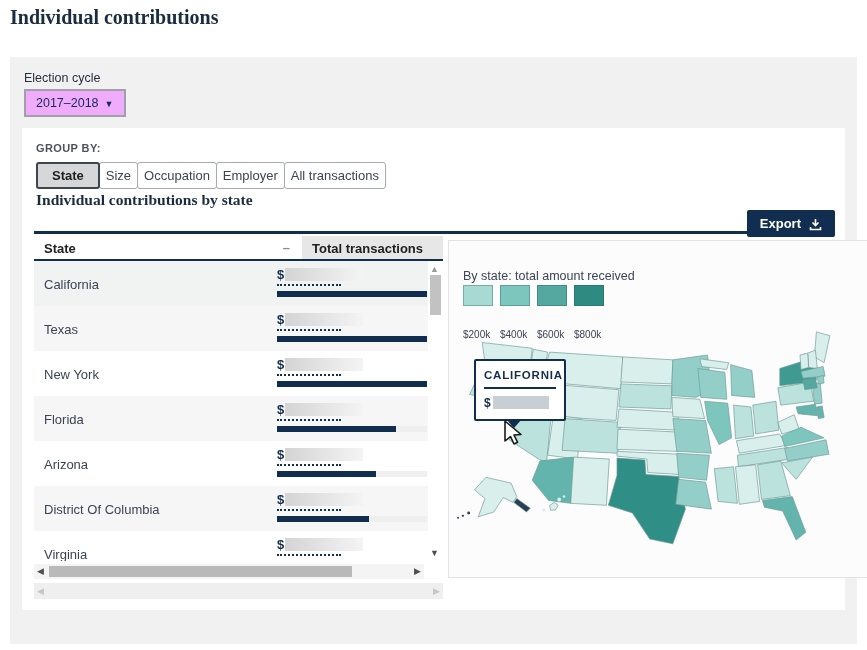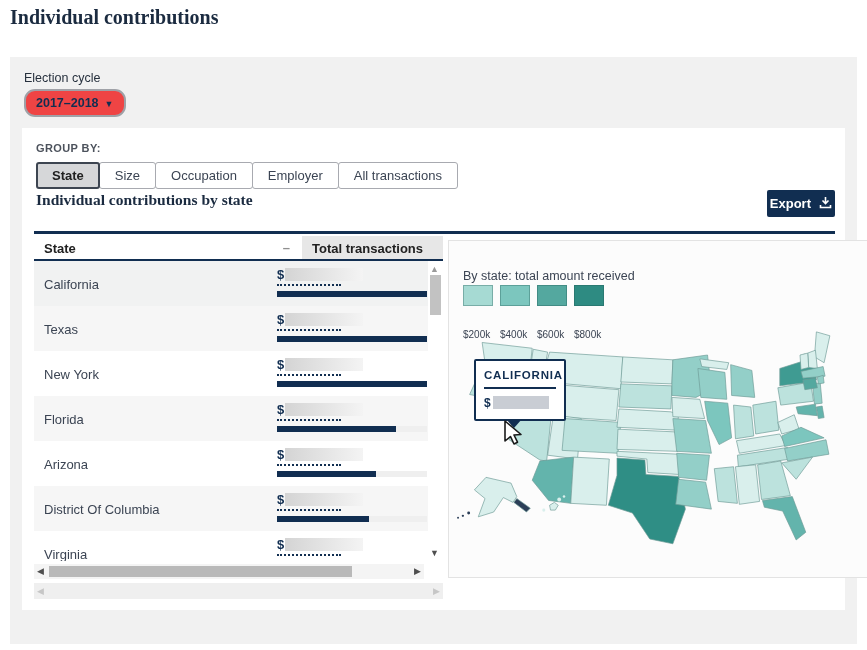--- a/index.html
+++ b/index.html
@@ -5,42 +5,42 @@
   * { box-sizing: border-box; margin: 0; padding: 0; }
   html,body { width:867px; height:650px; background:#fff; overflow:hidden; }
   body { font-family:"Liberation Sans",sans-serif; color:#212121; position:relative; }
 
   .page-title { position:absolute; left:10px; top:6px; font-family:"Liberation Serif",serif;
     font-weight:bold; font-size:20px; color:#1b2b40; }
 
   .gray-card { position:absolute; left:10px; top:57px; width:847px; height:587px; background:#f1f1f1; }
 
   .cycle-label { position:absolute; left:14px; top:14px; font-size:12.5px; color:#26303d; }
-  .cycle-select { position:absolute; left:14px; top:32px; background:#ef4444; border:2px solid #9fa1a7;
-    border-radius:11px; padding:5px 10px; font-size:12.5px; font-weight:bold; color:#112e51; cursor:pointer; }
+  .cycle-select { position:absolute; left:14px; top:32px; background:#f0abfc; border:2px solid #9fa1a7;
+    border-radius:0; padding:5px 10px; font-size:12.5px; font-weight:normal; color:#112e51; cursor:pointer; }
   .cycle-select .caret { font-size:9px; color:#112e51; margin-left:6px; }
 
   .white-card { position:absolute; left:12px; top:71px; width:823px; height:482px; background:#fff; }
 
   .groupby-label { position:absolute; left:14px; top:14px; font-size:11px; font-weight:bold;
     color:#4c525c; letter-spacing:.4px; }
   .tabs { position:absolute; left:14px; top:34px; display:flex; }
   .tab { background:#fff; border:1px solid #a8aab0; border-radius:3px; margin-right:-1px;
-    padding:5px 15px; font-size:13px; color:#3b4453; height:27px; cursor:pointer; white-space:nowrap; }
+    padding:5px 6px; font-size:13px; color:#3b4453; height:27px; cursor:pointer; white-space:nowrap; }
   .tab.active { background:#d6d7d9; border:2px solid #3d4551; font-weight:bold; color:#212121;
     z-index:2; padding:4px 14px; }
 
   .filter-btn { position:absolute; right:10px; top:12px; background:#fff; border:1px solid #a8aab0;
     border-radius:2px; padding:5px 12px; font-size:13px; color:#212121; display:flex; align-items:center;
     gap:7px; cursor:pointer; }
 
   .section-heading { position:absolute; left:14px; top:63px; font-family:"Liberation Serif",serif;
     font-weight:bold; font-size:15.5px; color:#1b2b40; }
-  .export-btn { position:absolute; right:10px; top:62px; background:#112e51; color:#fff; border:none;
-    border-radius:2px; padding:6px 3px; font-size:13px; font-weight:bold; display:flex; align-items:flex-start;
+  .export-btn { position:absolute; right:10px; top:82px; background:#112e51; color:#fff; border:none;
+    border-radius:2px; padding:6px 13px; font-size:13px; font-weight:bold; display:flex; align-items:flex-end;
     gap:8px; cursor:pointer; }
 
   .data-sep { position:absolute; left:12px; top:103px; width:801px; height:3px; background:#112e51; }
 
   
   .table-wrap { position:absolute; left:12px; top:108px; width:409px; }
   .thead { display:flex; height:25px; border-bottom:2px solid #112e51; position:relative; }
   .th-state { width:268px; font-size:13px; font-weight:bold; padding:5px 0 0 10px; position:relative; }
   .sort-dash { position:absolute; right:12px; top:4px; color:#8f8f8f; font-size:13px; }
   .th-value { flex:1; background:#e7e7e7; font-size:13px; font-weight:bold; padding:5px 0 0 10px; }

